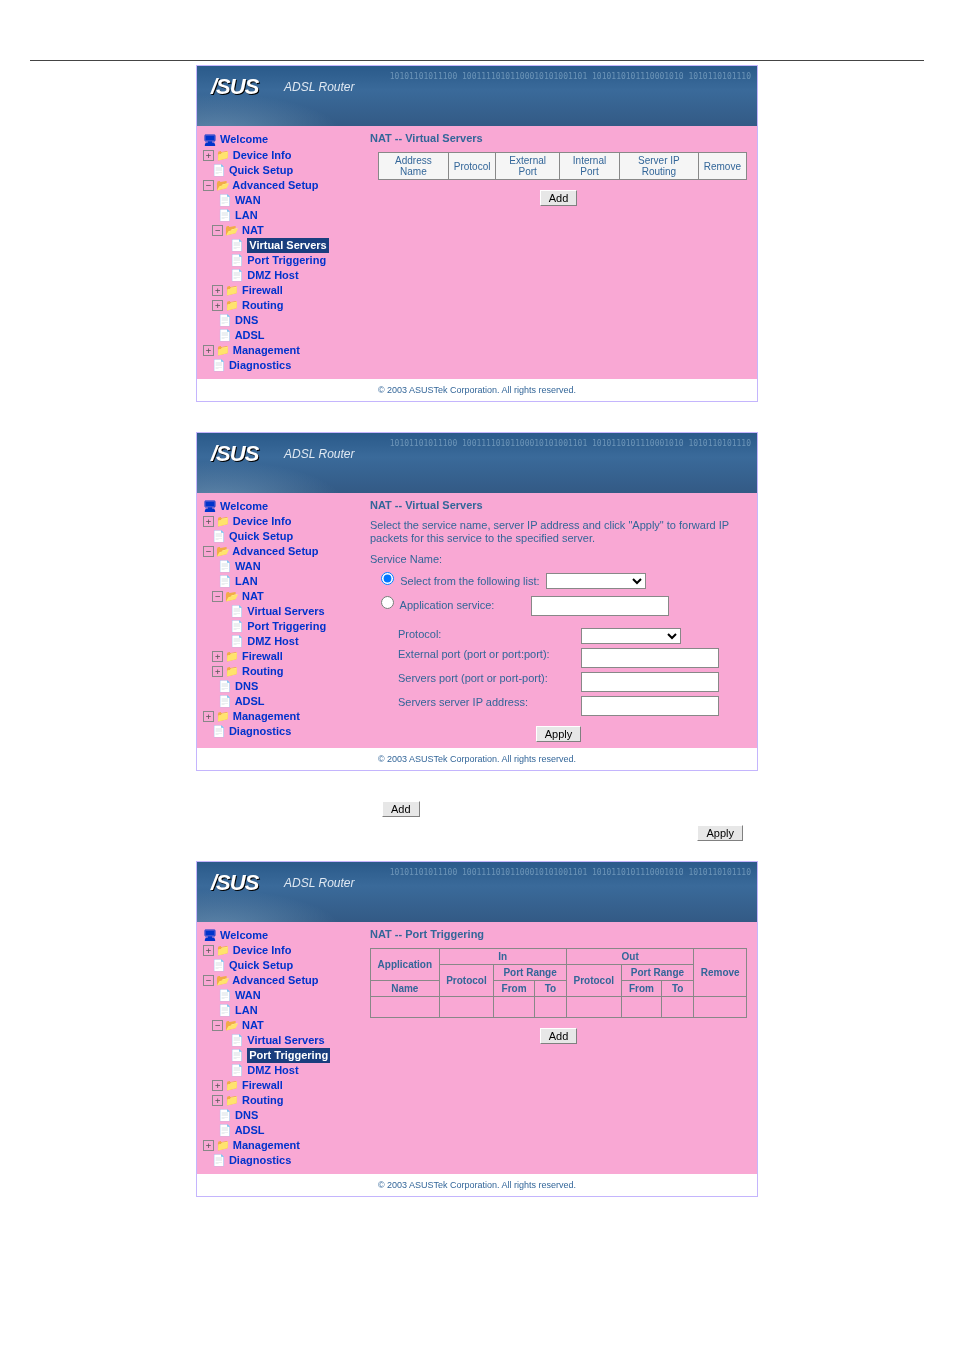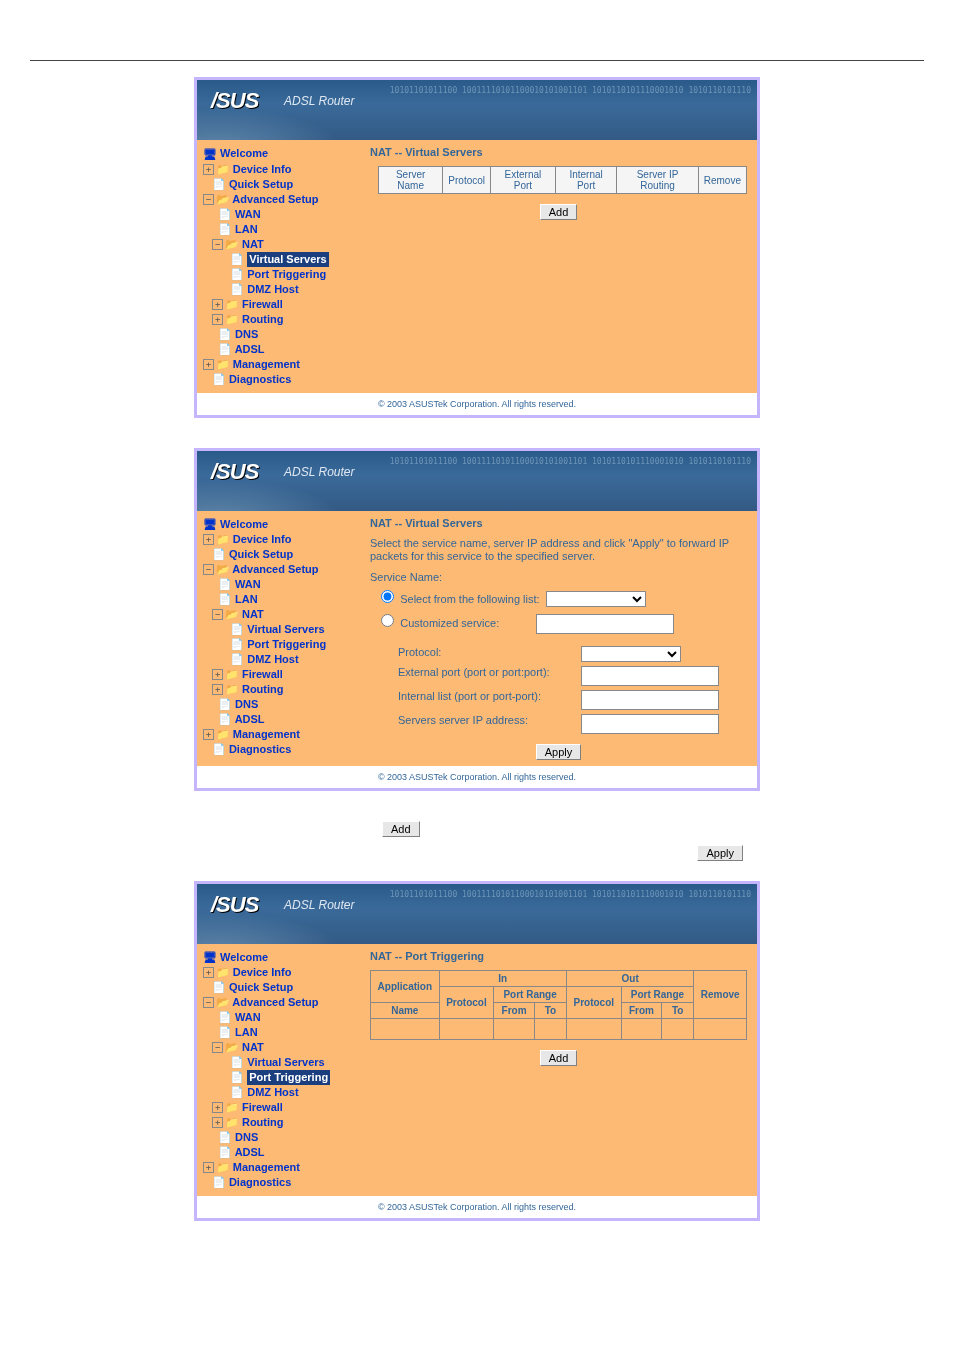--- a/index.html
+++ b/index.html
@@ -8,22 +8,22 @@
     background: #fff;
     font-family: Arial, sans-serif;
     font-size: 11px;
   }
   .page {
     width: 954px;
     margin: 0;
   }
   .screenshot {
     width: 560px;
-    margin: 16px auto 30px auto;
-    border: 3px solid #c4b5fd;
+    margin: 4px auto 30px auto;
+    border: 1px solid #c4b5fd;
   }
   
   .banner {
     height: 60px;
     background: linear-gradient(to bottom, #2a5a8a 0%, #3a6a9a 40%, #335a85 100%);
     position: relative;
     color: #fff;
     overflow: hidden;
   }
   .banner .logo {
@@ -61,21 +61,21 @@
     text-align: center;
     font-family: monospace;
     font-size: 8px;
     color: rgba(180,210,230,0.45);
     line-height: 10px;
   }
   
   .body-area {
     display: flex;
     min-height: 170px;
-    background: #fdba74;
+    background: #f9a8d4;
   }
   .body-area.taller { min-height: 220px; }
   .body-area.tallest { min-height: 220px; }
   .tree {
     width: 155px;
     padding: 6px 4px 6px 6px;
     font-size: 11px;
     line-height: 15px;
   }
   .tree .row {
@@ -211,21 +211,21 @@
       <div class="row">&nbsp;&nbsp;&nbsp;&nbsp;&nbsp;📄 <span>DNS</span></div>
       <div class="row">&nbsp;&nbsp;&nbsp;&nbsp;&nbsp;📄 <span>ADSL</span></div>
       <div class="row"><span class="tog">+</span>📁 <span>Management</span></div>
       <div class="row">&nbsp;&nbsp;&nbsp;📄 <span>Diagnostics</span></div>
     </div>
     <div class="content">
       <div class="title">NAT -- Virtual Servers</div>
       <table class="vs">
         <tbody>
               <tr>
-          <th>Server Name</th>
+          <th>Address Name</th>
           <th>Protocol</th>
           <th>External Port</th>
           <th>Internal Port</th>
           <th>Server IP Routing</th>
           <th>Remove</th>
         </tr>
       </tbody>
           </table>
       <div class="center">
         <span class="btn">Add</span>
@@ -268,34 +268,34 @@
       <div class="title">NAT -- Virtual Servers</div>
       <p>Select the service name, server IP address and click "Apply" to forward IP packets for this service to the specified server.</p>
       <div class="formrow">Service Name:</div>
       <div class="formrow">
         &nbsp;&nbsp;<input type="radio" name="sn" checked="" style="">
         <span>Select from the following list:</span>
         &nbsp;<select><option></option></select>
       </div>
       <div class="formrow">
         &nbsp;&nbsp;<input type="radio" name="sn" style="">
-        <span>Customized service:</span>
+        <span>Application service:</span>
         &nbsp;&nbsp;&nbsp;&nbsp;&nbsp;&nbsp;&nbsp;&nbsp;&nbsp;&nbsp;&nbsp;<input type="text" style="">
       </div>
       <div style="height:8px"></div>
       <div class="formrow">
         <span class="rl">Protocol:</span>
         <select><option></option></select>
       </div>
       <div class="formrow">
         <span class="rl">External port (port or port:port):</span>
         <input type="text" style="">
       </div>
       <div class="formrow">
-        <span class="rl">Internal list (port or port-port):</span>
+        <span class="rl">Servers port (port or port-port):</span>
         <input type="text" style="">
       </div>
       <div class="formrow">
         <span class="rl">Servers server IP address:</span>
         <input type="text" style="">
       </div>
       <div class="center" style="margin-top:10px">
         <span class="btn">Apply</span>
       </div>
     </div>

